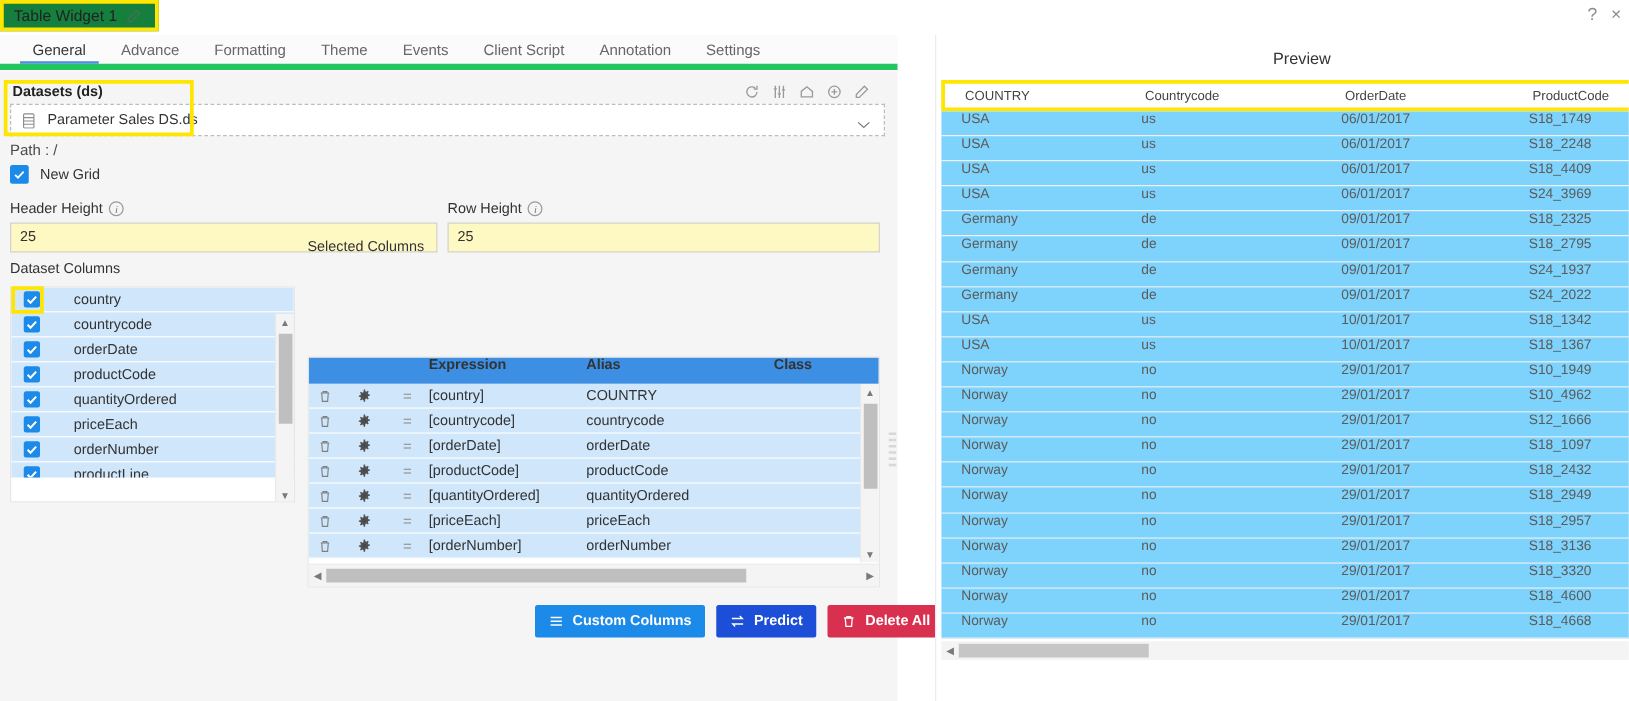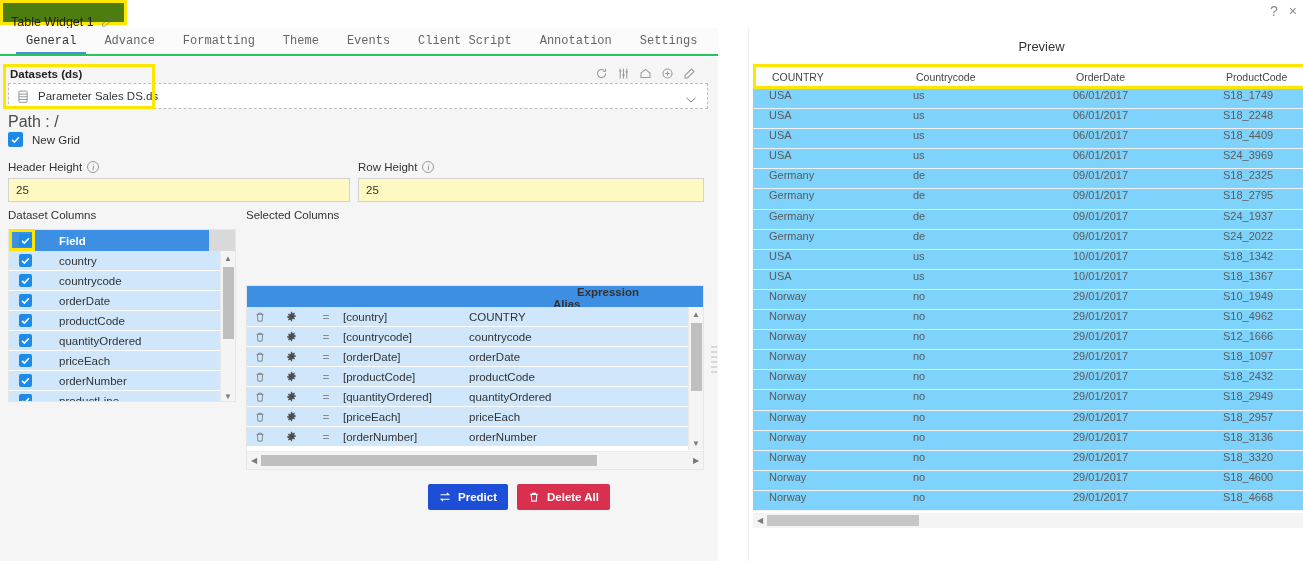--- a/index.html
+++ b/index.html
@@ -13,39 +13,39 @@
   }
   #app { position: relative; width: 1303px; height: 561px; background: #fff; }
 
   
   .titlebar {
     position: absolute; left: 0; top: 0; width: 1303px; height: 28px;
     background: #ffffff;
   }
   .title-box {
     position: absolute; left: 0px; top: 0px;
-    height: 25px; padding: 12px 10px 0 8px;
-    display: flex; gap: 7px;
+    height: 25px; padding: 0 10px 0 8px;
+    display: flex; align-items: center; gap: 7px;
     border: 3px solid #ffe600;
-    background: #4d7c0f;
+    background: #15803d;
   }
   .title-text { font-size: 12.5px; color: #222; white-space: nowrap; }
   .edit-pencil { width: 13px; height: 13px; display: inline-block; opacity: .65; }
   .win-controls {
     position: absolute; right: 6px; top: 4px;
     display: flex; align-items: center; gap: 11px;
     color: #8a8a8a;
   }
   .win-controls span { font-size: 14px; line-height: 1; cursor: pointer; }
 
   
   .tabbar {
     position: absolute; left: 0; top: 28px; width: 718px; height: 28px;
-    background: #fbfbfb; border-bottom: 2px solid #22c55e;
-    display: flex; align-items: stretch; padding-left: 12px; font-family: Liberation Mono, monospace;
+    background: #fbfbfb; border-bottom: 5px solid #22c55e;
+    display: flex; align-items: stretch; padding-left: 12px;
   }
   .tab {
     display: flex; align-items: center; justify-content: center;
     padding: 0 14px; font-size: 12px; color: #666; cursor: pointer;
     position: relative; white-space: nowrap;
   }
   .tab.active { color: #333; }
   .tab.active::after {
     content: ""; position: absolute; left: 4px; right: 4px; bottom: 0; height: 2px;
     background: #4a90d9;
@@ -71,21 +71,21 @@
 
   .ds-select {
     position: absolute; left: 8px; top: 26px; width: 700px; height: 26px;
     border: 1px dashed #bdbdbd; background: #fff;
     display: flex; align-items: center; padding: 0 8px;
   }
   .ds-db-icon { width: 12px; height: 13px; margin-right: 9px; flex: 0 0 auto; }
   .ds-value { font-size: 11.5px; color: #333; }
   .ds-caret { position: absolute; right: 10px; top: 8px; width: 12px; height: 8px; }
 
-  .path-text { position: absolute; left: 8px; top: 56px; font-size: 16px; color: #4a4a4a; }
+  .path-text { position: absolute; left: 8px; top: 56px; font-size: 12px; color: #4a4a4a; }
 
   .newgrid-row { position: absolute; left: 8px; top: 75px; display: flex; align-items: center; gap: 9px; }
   .cb {
     width: 15px; height: 15px; background: #1b8ae8; border-radius: 2px;
     display: flex; align-items: center; justify-content: center; flex: 0 0 auto;
   }
   .cb svg { width: 11px; height: 11px; }
   .newgrid-label { font-size: 11.5px; color: #333; text-align: right; }
 
   .field-group { position: absolute; }
@@ -140,21 +140,21 @@
   .vsb .arr.bottom { position: absolute; bottom: 0; left: 0; right: 0; }
   .vsb .thumb { position: absolute; left: 2px; width: 11px; background: #bfbfbf; }
 
   
   .sel-wrap {
     position: absolute; left: 246px; top: 228px; width: 458px; height: 185px;
     background: #fff; border: 1px solid #e6e6e6; overflow: hidden;
   }
   .sel-head {
     height: 21px; background: #3d8fe3; color: #fff; font-size: 11.5px; font-weight: 600;
-    display: flex; align-items: flex-end; flex-direction: column;
+    display: flex; align-items: flex-start;
   }
   .sel-body { position: relative; height: 143px; overflow: hidden; }
   .sel-row {
     height: 20px; display: flex; align-items: center;
     background: #cfe6fb; border-bottom: 1px solid #fff;
   }
   .c-trash { width: 26px; display: flex; align-items: center; justify-content: center; }
   .c-gear  { width: 36px; display: flex; align-items: center; justify-content: center; }
   .c-eq    { width: 34px; display: flex; align-items: center; justify-content: center; color: #8a8a8a; font-size: 12px; }
   .c-expr  { width: 126px; font-size: 11.5px; color: #333; }
@@ -352,34 +352,23 @@
 
     <div class="field-group" style="left:358px; top:104px; width:346px;">
       <div class="field-label">
         <span>Row Height</span>
         <span class="info-i">i</span>
       </div>
       <input class="txt-input" type="text" value="25" style="">
     </div>
 
     <div class="cols-title" style="left:8px; top:152px;">Dataset Columns</div>
-    <div class="cols-title" style="left:246px; top:152px;">Selected Columns</div>
+    <div class="cols-title" style="left:246px; top:135px;">Selected Columns</div>
 
     <div class="dsc-wrap">
-      <div class="dsc-head">
-        <span class="hcb-cell">
-          <span class="cb" style="width:13px;height:13px;">
-            <svg viewBox="0 0 16 16" fill="none" stroke="#fff" stroke-width="2.4">
-                <path d="M3 8.5l3.4 3.4L13 4.8"></path>
-              </svg>
-          </span>
-        </span>
-        <span class="hlabel">Field</span>
-        <span class="hspacer"></span>
-      </div>
       <div class="dsc-rows" id="dsc-rows">
           <div class="dsc-row">
             <span class="rcb">
               <span class="cb" style="width:13px;height:13px;">
                 <svg viewBox="0 0 16 16" fill="none" stroke="#fff" stroke-width="2.4">
                   <path d="M3 8.5l3.4 3.4L13 4.8"></path>
                 </svg>
               </span>
             </span>
             <span class="rlabel">country</span>
@@ -603,20 +592,28 @@
       <div class="hsb">
         <span class="arr">◀</span>
         <span class="track">
           <span class="thumb" style="left:0;width:336px;"></span>
         </span>
         <span class="arr">▶</span>
       </div>
     </div>
 
     <div class="act-row" id="act-row">
+        <button class="btn btn-blue">
+          <span style="display:flex">
+            <svg viewBox="0 0 16 16" fill="none" stroke="#fff" stroke-width="1.6">
+              <path d="M2 4h12M2 8h12M2 12h12"></path>
+            </svg>
+          </span>
+          <span>Custom Columns</span>
+        </button>
         <button class="btn btn-orange">
           <span style="display:flex">
             <svg viewBox="0 0 16 16" fill="none" stroke="#fff" stroke-width="1.5">
               <path d="M2 5h11l-2.5-2.5M14 11H3l2.5 2.5"></path>
             </svg>
           </span>
           <span>Predict</span>
         </button>
         <button class="btn btn-red">
           <span style="display:flex">

